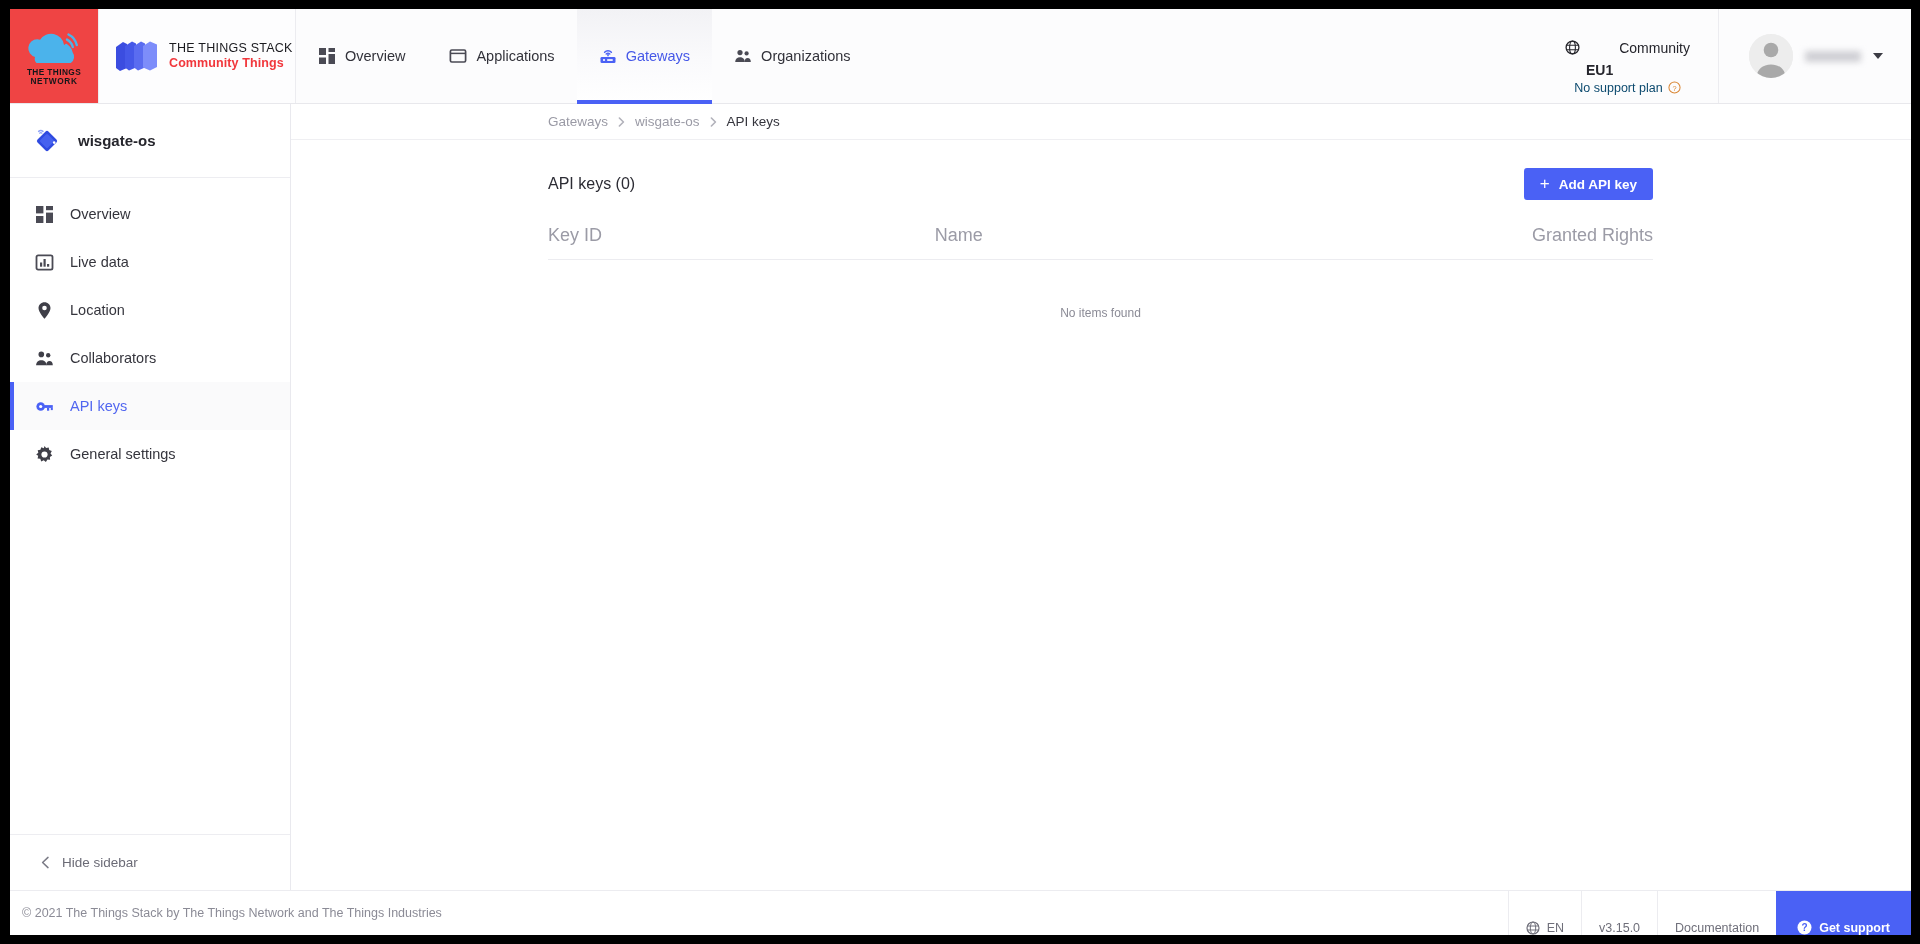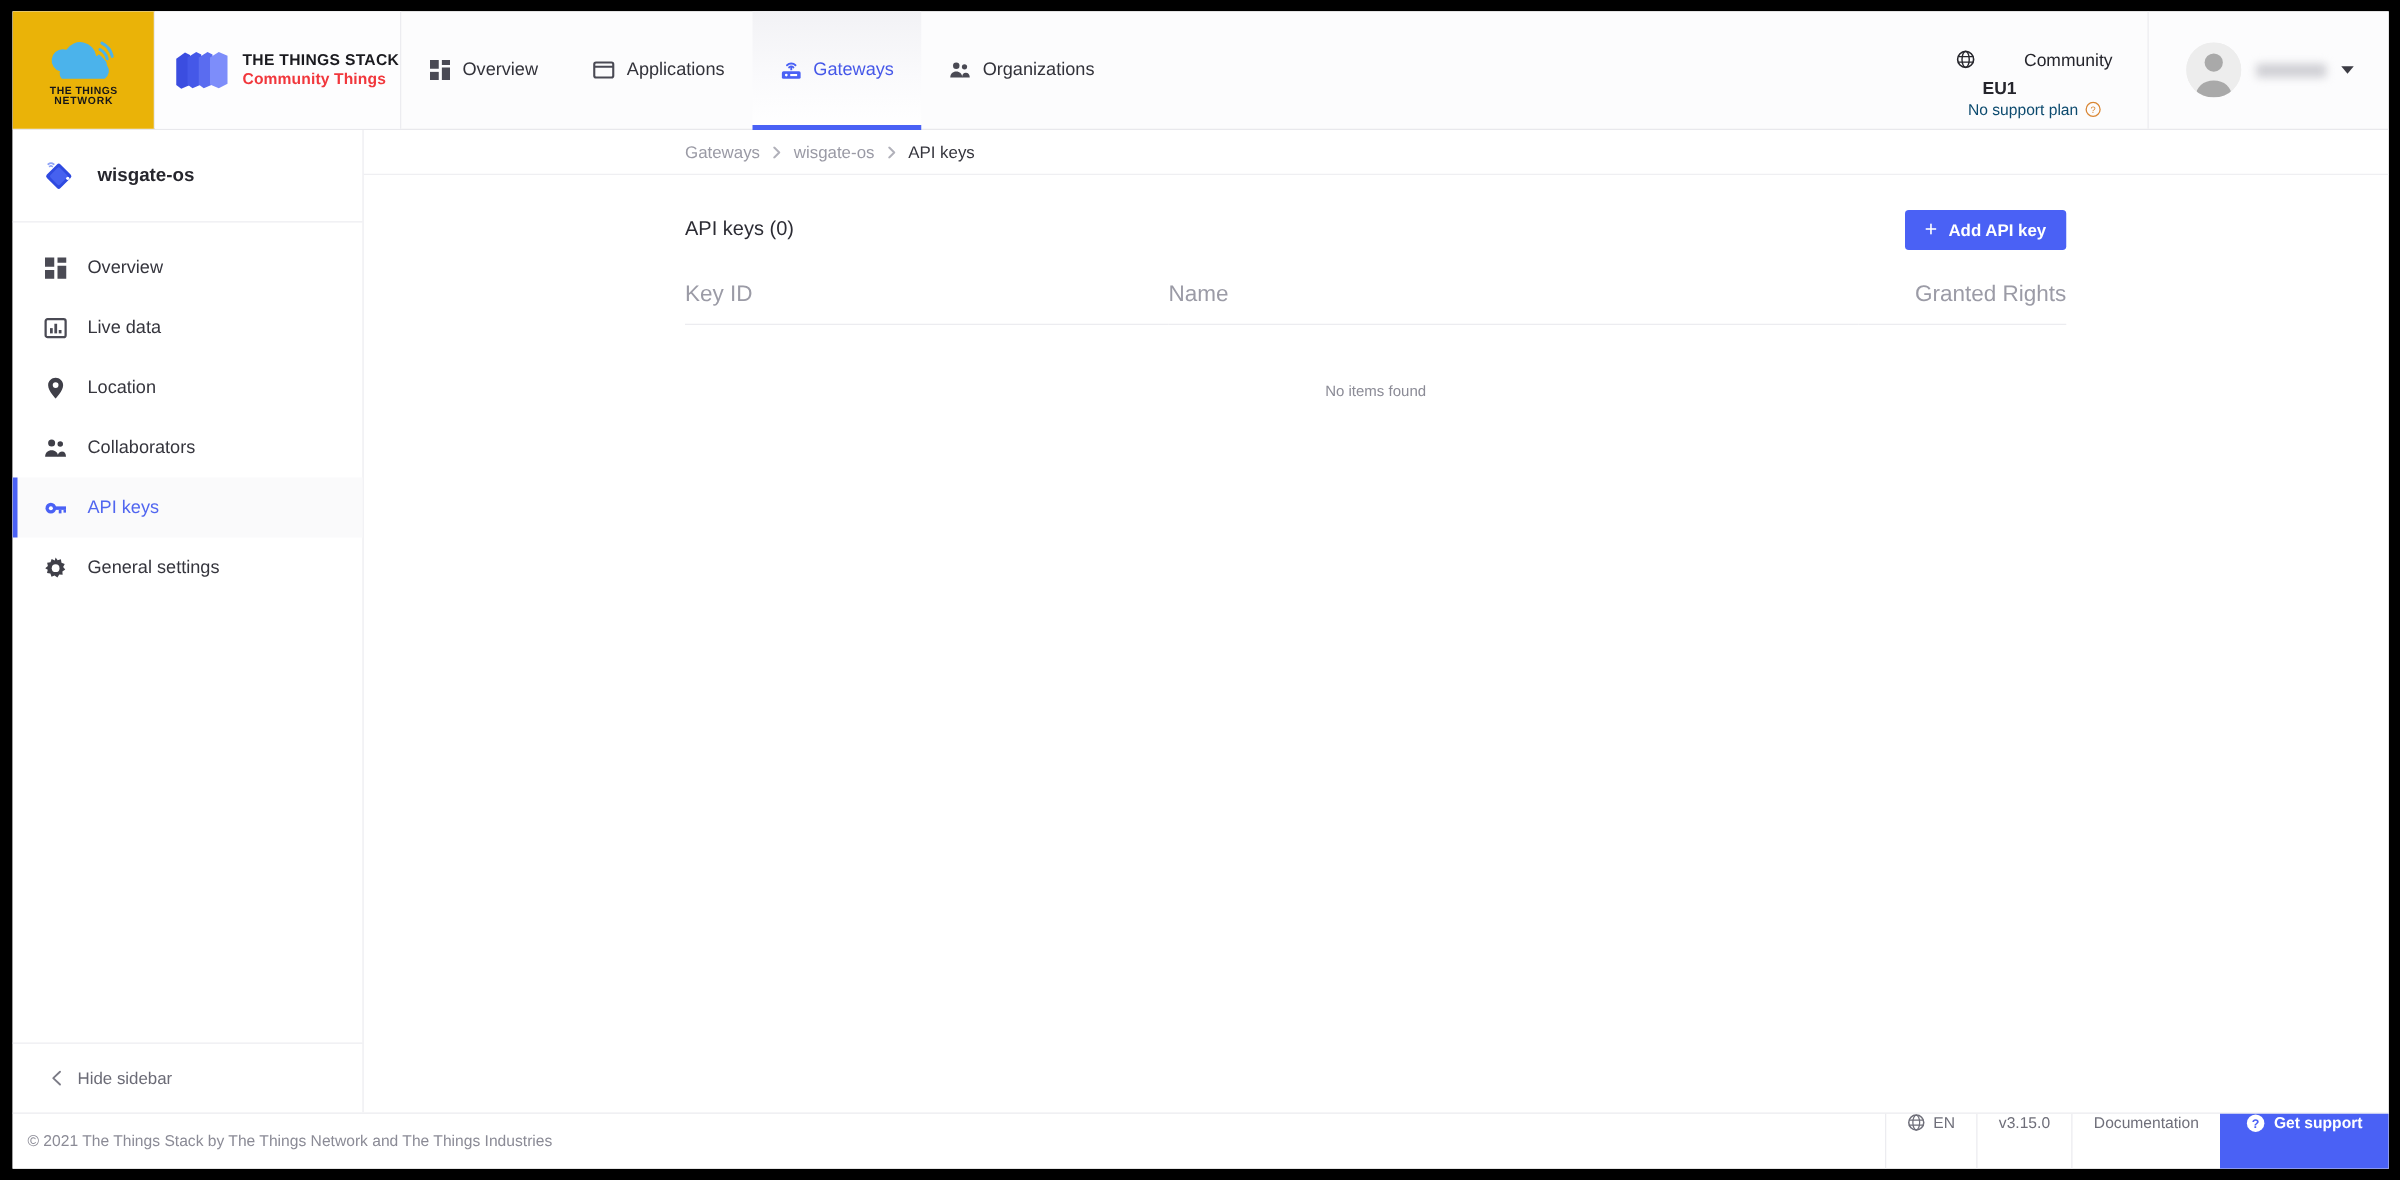--- a/index.html
+++ b/index.html
@@ -30,42 +30,42 @@
     position: relative;
     height: 95px;
     min-height: 95px;
     background: #fcfcfd;
     border-bottom: 1px solid #e8e8ec;
     display: flex;
     align-items: stretch;
   }
 
   .ttn-logo-cell {
-    width: 114px;
+    width: 89px;
     display: flex;
     align-items: center;
     justify-content: center;
     border-right: 1px solid #ececf0;
-    background: #eab308;
+    background: #ef4444;
   }
   .ttn-logo { width: 62px; height: 62px; display:block; }
 
   .stack-logo-cell {
     width: 197px;
     display: flex;
     align-items: center;
     padding-left: 16px;
     gap: 10px;
     border-right: 1px solid #ececf0;
     background:#fdfdfe;
   }
   .stack-books { width: 44px; height: 32px; flex: 0 0 auto;}
   .stack-text { line-height: 1.22; }
   .stack-line1 {
-    font-size: 12.5px; font-weight: bold; color: #1a1a1f;
+    font-size: 12.5px; font-weight: normal; color: #1a1a1f;
     letter-spacing: 0.25px; white-space: nowrap;
   }
   .stack-line2 {
     font-size: 12.5px; font-weight: bold; color: #f1373c;
     letter-spacing: 0.1px; white-space: nowrap;
   }
 
   #main-nav { display: flex; align-items: stretch; }
   .nav-item {
     display: flex; align-items: center; gap: 9px;
@@ -256,21 +256,21 @@
     display: flex; align-items: stretch;
     background: #ffffff;
   }
   .copyright {
     display: flex; align-items: center;
     padding-left: 12px;
     font-size: 12.5px; color: #8b8b96;
   }
   .foot-right { margin-left: auto; display: flex; align-items: stretch; }
   .foot-cell {
-    display: flex; align-items: flex-start; gap: 7px;
+    display: flex; align-items: flex-end; gap: 7px;
     padding: 0 17px;
     font-size: 12.5px; color: #6f6f7a;
     border-left: 1px solid #ececf0;
     cursor: pointer;
     white-space: nowrap;
   }
   .foot-cell.support {
     background: #4a61f5; color: #ffffff; font-weight: bold;
     padding: 0 21px; border-left: none;
   }

